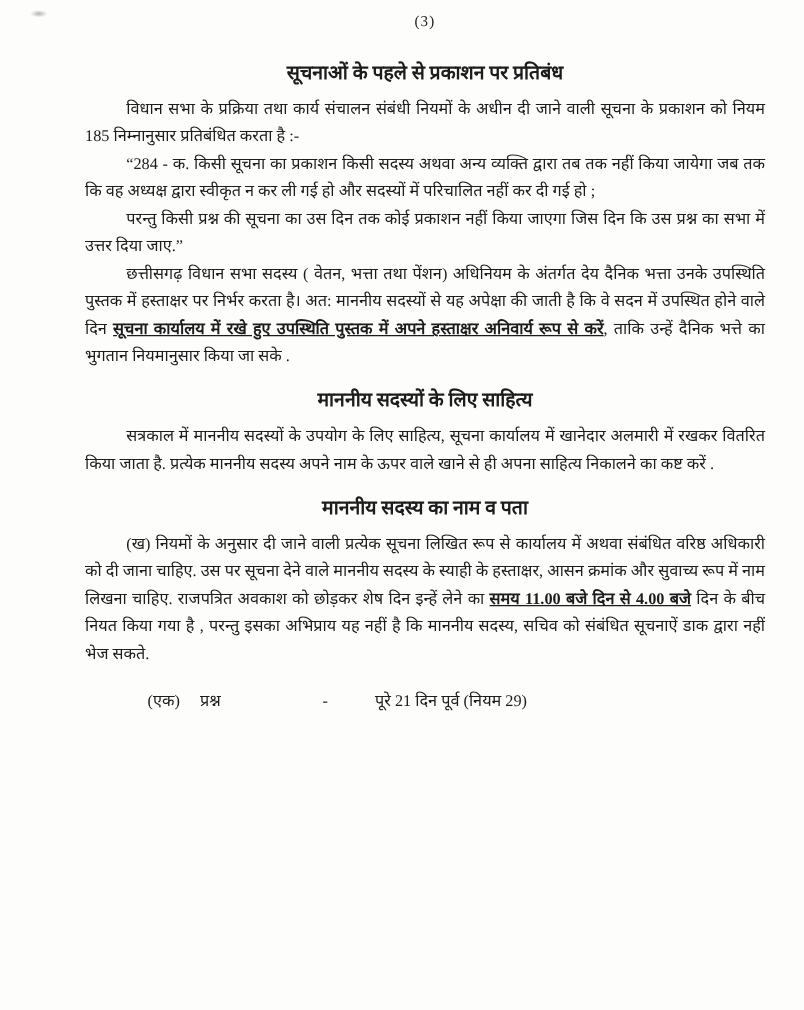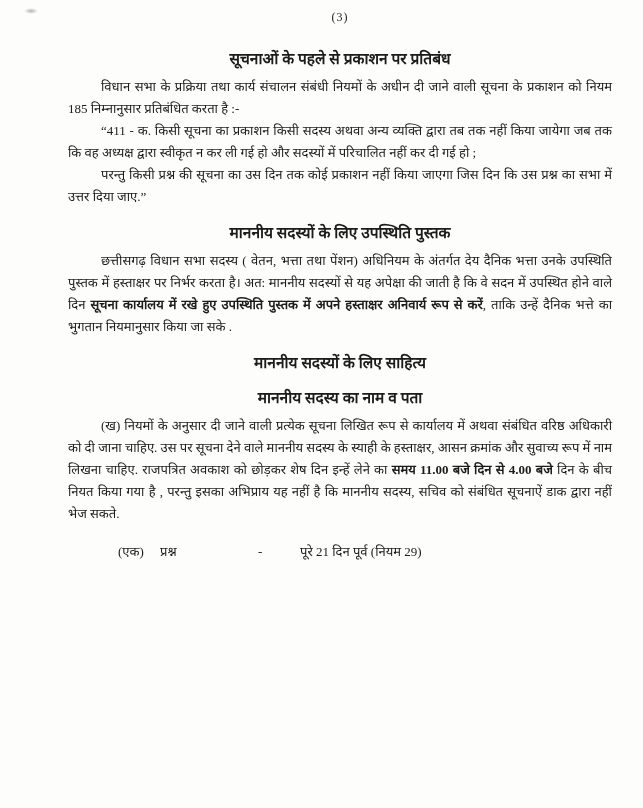--- a/index.html
+++ b/index.html
@@ -38,48 +38,48 @@
     text-align: center;
     margin: 15px 0 7px 0;
     line-height: 20px;
   }
   .section-heading.first { margin-top: 21px; }
   p.body-para {
     margin: 0;
     text-align: justify;
     text-indent: 33px;
   }
-  strong { font-weight: bold; }
+  strong { font-weight: bold; text-decoration: underline; }
   .notice-list {
     margin: 16px 0 6px 50px;
   }
   .notice-row {
     display: grid;
     grid-template-columns: 42px 98px 42px auto;
     line-height: 22px;
     white-space: nowrap;
   }
 </style>
 </head>
 <body>
 
 <div class="page">
   <div class="scan-smudge"></div>
 
   <div class="page-number">(3)</div>
 
   <h2 class="section-heading first">सूचनाओं के पहले से प्रकाशन पर प्रतिबंध</h2>
   <p class="body-para">विधान सभा के प्रक्रिया तथा कार्य संचालन संबंधी नियमों के अधीन दी जाने वाली सूचना के प्रकाशन को नियम 185 निम्नानुसार प्रतिबंधित करता है :-</p>
-  <p class="body-para">“411 - क. किसी सूचना का प्रकाशन किसी सदस्य अथवा अन्य व्यक्ति द्वारा तब तक नहीं किया जायेगा जब तक कि वह अध्यक्ष द्वारा स्वीकृत न कर ली गई हो और सदस्यों में परिचालित नहीं कर दी गई हो ;</p>
+  <p class="body-para">“284 - क. किसी सूचना का प्रकाशन किसी सदस्य अथवा अन्य व्यक्ति द्वारा तब तक नहीं किया जायेगा जब तक कि वह अध्यक्ष द्वारा स्वीकृत न कर ली गई हो और सदस्यों में परिचालित नहीं कर दी गई हो ;</p>
   <p class="body-para">परन्तु किसी प्रश्न की सूचना का उस दिन तक कोई प्रकाशन नहीं किया जाएगा जिस दिन कि उस प्रश्न का सभा में उत्तर दिया जाए.”</p>
 
-  <h2 class="section-heading">माननीय सदस्यों के लिए उपस्थिति पुस्तक</h2>
   <p class="body-para"><span>छत्तीसगढ़ विधान सभा सदस्य ( वेतन, भत्ता तथा पेंशन) अधिनियम के अंतर्गत देय दैनिक भत्ता उनके उपस्थिति पुस्तक में हस्ताक्षर पर निर्भर करता है। अत: माननीय सदस्यों से यह अपेक्षा की जाती है कि वे सदन में उपस्थित होने वाले दिन </span><strong>सूचना कार्यालय में रखे हुए उपस्थिति पुस्तक में अपने हस्ताक्षर अनिवार्य रूप से करें</strong><span>, ताकि उन्हें दैनिक भत्ते का भुगतान नियमानुसार किया जा सके .</span></p>
 
   <h2 class="section-heading">माननीय सदस्यों के लिए साहित्य</h2>
+  <p class="body-para">सत्रकाल में माननीय सदस्यों के उपयोग के लिए साहित्य, सूचना कार्यालय में खानेदार अलमारी में रखकर वितरित किया जाता है. प्रत्येक माननीय सदस्य अपने नाम के ऊपर वाले खाने से ही अपना साहित्य निकालने का कष्ट करें .</p>
 
   <h2 class="section-heading">माननीय सदस्य का नाम व पता</h2>
 
   <p class="body-para"><span>(ख) नियमों के अनुसार दी जाने वाली प्रत्येक सूचना लिखित रूप से कार्यालय में अथवा संबंधित वरिष्ठ अधिकारी को दी जाना चाहिए. उस पर सूचना देने वाले माननीय सदस्य के स्याही के हस्ताक्षर, आसन क्रमांक और सुवाच्य रूप में नाम लिखना चाहिए. राजपत्रित अवकाश को छोड़कर शेष दिन इन्हें लेने का </span><strong>समय 11.00 बजे दिन से 4.00 बजे</strong><span> दिन के बीच नियत किया गया है , परन्तु इसका अभिप्राय यह नहीं है कि माननीय सदस्य, सचिव को संबंधित सूचनाऐं डाक द्वारा नहीं भेज सकते.</span></p>
 
   <div class="notice-list">
     <div class="notice-row">
       <span>(एक)</span>
       <span>प्रश्न</span>
       <span>-</span>

